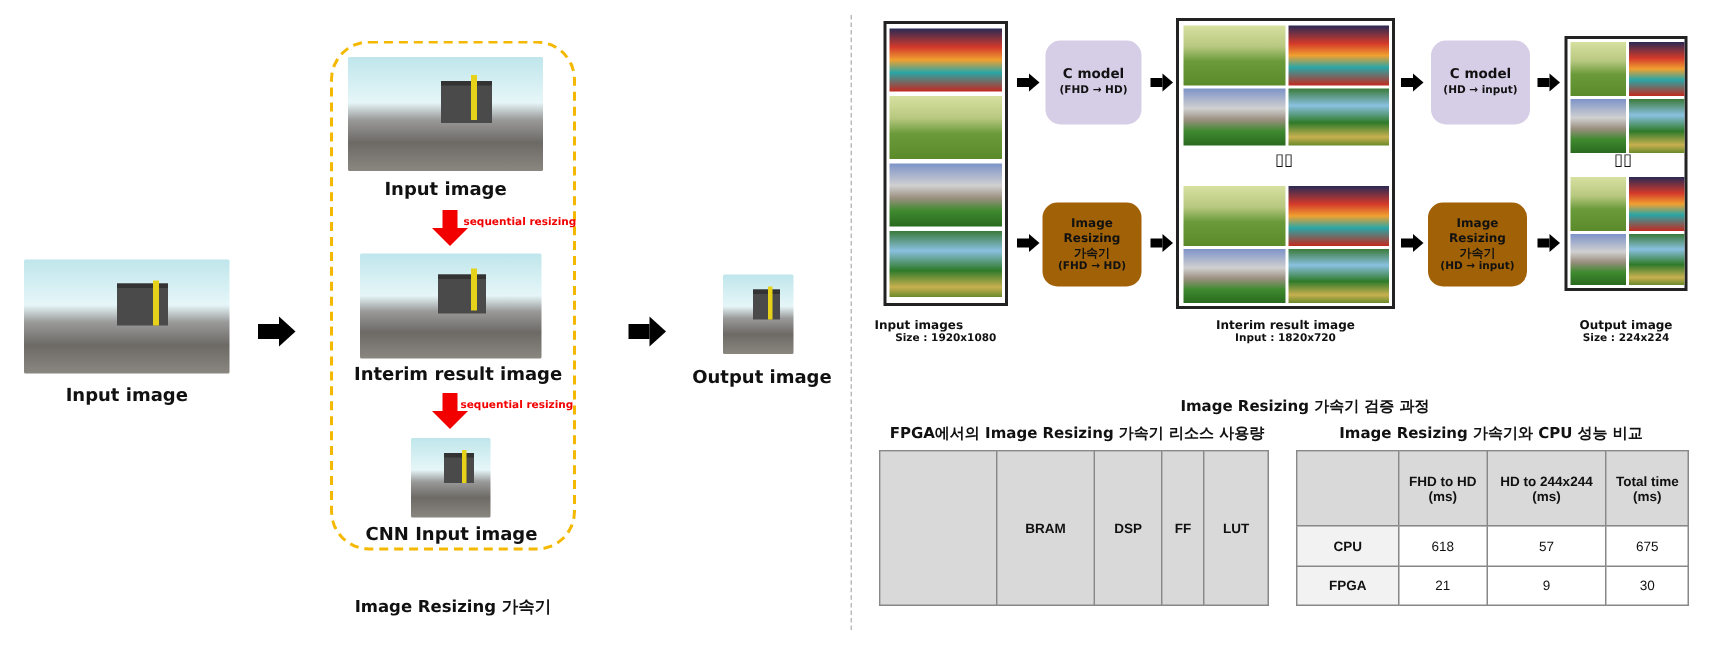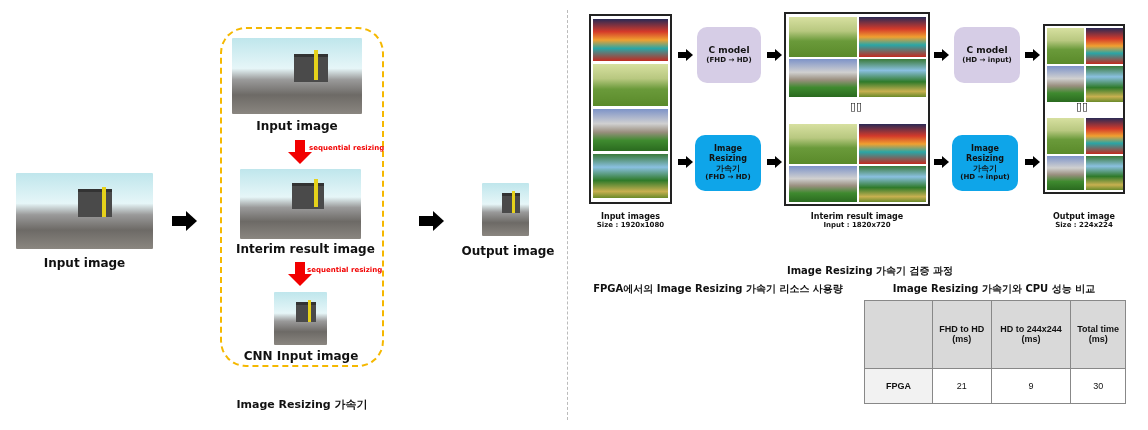--- a/index.html
+++ b/index.html
@@ -19,21 +19,21 @@
 .dashbox{position:absolute;border:2px dashed #f5b800;border-radius:26px}
 .divider{position:absolute;border-left:1px dashed #bbb}
 .frame{position:absolute;border:2px solid #222;background:#fff}
 .tile{position:absolute}
 .t-red{background:linear-gradient(180deg,#2a2a55 0%,#d43a2a 30%,#f0a030 50%,#2aa6a6 70%,#c22a20 100%)}
 .t-field{background:linear-gradient(180deg,#d7e0a0 0%,#b8c880 35%,#6a9a3a 60%,#5a8a2a 100%)}
 .t-mount{background:linear-gradient(180deg,#7d93c8 0%,#d0d0d0 35%,#9a8f7f 55%,#3f8a2f 75%,#2a6a1f 100%)}
 .t-forest{background:linear-gradient(180deg,#3a7a3a 0%,#8ac0e0 30%,#2f7a2a 60%,#c8b050 85%,#6a8a2a 100%)}
 .box{position:absolute;border-radius:10px;display:flex;flex-direction:column;align-items:center;justify-content:center;text-align:center;font-weight:bold;line-height:1.2}
 .box-c{background:#d6cde6}
-.box-r{background:#0ea5e9}
+.box-r{background:#a16207}
 .dots{position:absolute;font-size:11px;font-weight:bold;letter-spacing:0}
 .small-cap{position:absolute;text-align:center;white-space:nowrap;font-weight:bold}
 table{border-collapse:collapse;font-family:"Liberation Sans",sans-serif}
 td,th{border:1px solid #888;text-align:center;font-size:9px}
 th{background:#d9d9d9;font-weight:bold}
 td.rh{background:#f2f2f2;font-weight:bold}
 td.yel{background:#fde96a}
 td.red{color:#f23a1a}
 .ttl{position:absolute;font-size:10px;font-weight:bold;white-space:nowrap;text-align:center}
 </style>
@@ -97,21 +97,21 @@
 <div class="cap" style="left:460px;top:244px;width:96px">Output image</div>
 
 <div class="divider" style="left:567px;top:10px;height:410px"></div>
 
 <div class="frame" style="left:589px;top:14px;width:83px;height:190px">
   <div class="tile t-red" style="left:2px;top:3px;width:75px;height:42px"></div>
   <div class="tile t-field" style="left:2px;top:48px;width:75px;height:42px"></div>
   <div class="tile t-mount" style="left:2px;top:93px;width:75px;height:42px"></div>
   <div class="tile t-forest" style="left:2px;top:138px;width:75px;height:44px"></div>
 </div>
-<div class="small-cap" style="left:589px;top:212px;width:83px;font-size:8px">Input images</div>
+<div class="small-cap" style="left:571px;top:212px;width:83px;font-size:8px">Input images</div>
 <div class="small-cap" style="left:589px;top:221px;width:83px;font-size:7px">Size : 1920x1080</div>
 
 <div class="blk-arrow" style="left:678px;top:49px">
   <div class="shaft" style="width:8px;height:6px"></div>
   <div class="head" style="border-top-width:6px;border-bottom-width:6px;border-left-width:7px"></div>
 </div>
 <div class="blk-arrow" style="left:678px;top:156px">
   <div class="shaft" style="width:8px;height:6px"></div>
   <div class="head" style="border-top-width:6px;border-bottom-width:6px;border-left-width:7px"></div>
 </div>
@@ -191,20 +191,27 @@
 </div>
 <div class="dots" style="left:1076px;top:100px">▯▯</div>
 <div class="small-cap" style="left:1040px;top:212px;width:88px;font-size:8px">Output image</div>
 <div class="small-cap" style="left:1040px;top:221px;width:88px;font-size:7px">Size : 224x224</div>
 
 <div class="ttl" style="left:770px;top:264px;width:200px;font-size:10px">Image Resizing 가속기 검증 과정</div>
 
 <div class="ttl" style="left:588px;top:282px;width:260px">FPGA에서의 Image Resizing 가속기 리소스 사용량</div>
 <table style="position:absolute;left:586px;top:300px;width:260px;height:104px">
   <tbody>
+      <tr>
+    <th style="width:78px"></th>
+    <th>BRAM</th>
+    <th>DSP</th>
+    <th>FF</th>
+    <th>LUT</th>
+  </tr>
 </tbody>
   </table>
 
 <div class="ttl" style="left:864px;top:282px;width:260px">Image Resizing 가속기와 CPU 성능 비교</div>
 <table style="position:absolute;left:864px;top:300px;width:262px;height:104px">
   <tbody>
       <tr>
     <th style="width:68px"></th>
     <th>
           <div>FHD to HD</div>
@@ -213,19 +220,25 @@
     <th>
           <div>HD to 244x244</div>
           <div>(ms)</div>
         </th>
     <th>
           <div>Total time</div>
           <div>(ms)</div>
         </th>
   </tr>
   <tr>
+    <td class="rh">CPU</td>
+    <td>618</td>
+    <td>57</td>
+    <td>675</td>
+  </tr>
+  <tr>
     <td class="rh">FPGA</td>
     <td>21</td>
     <td>9</td>
     <td>30</td>
   </tr>
 </tbody>
   </table>
 
 </body></html>

